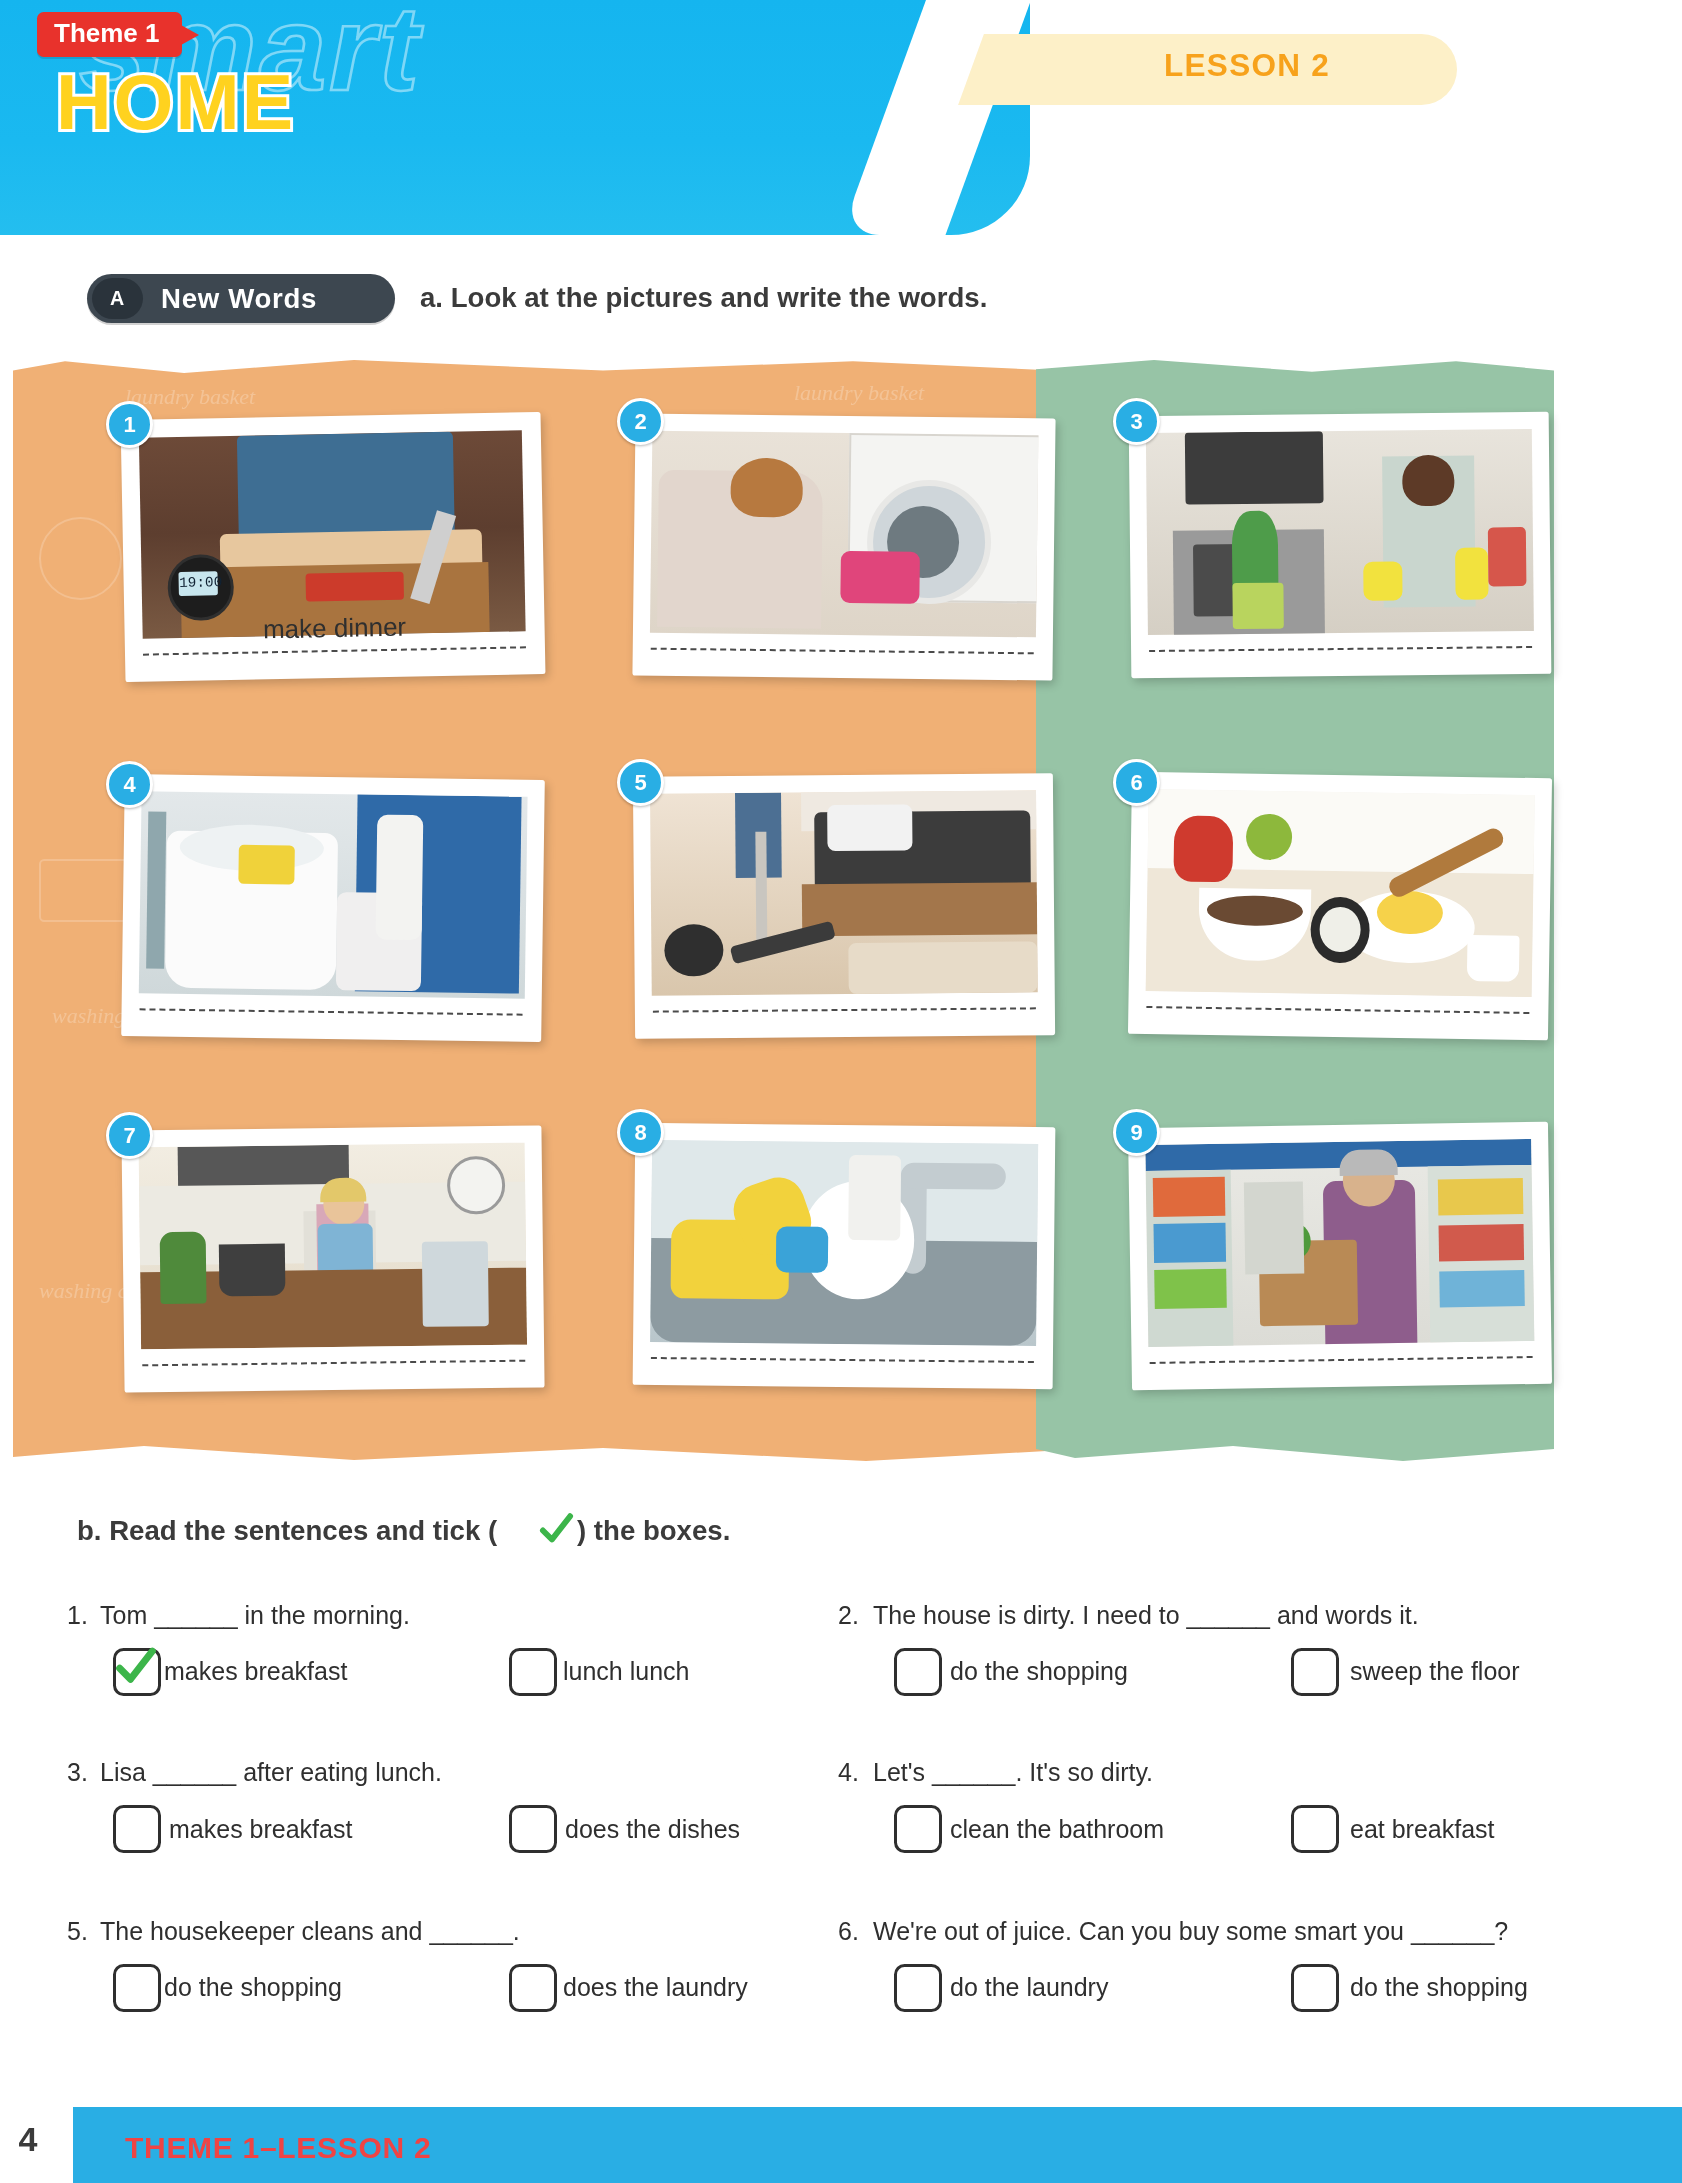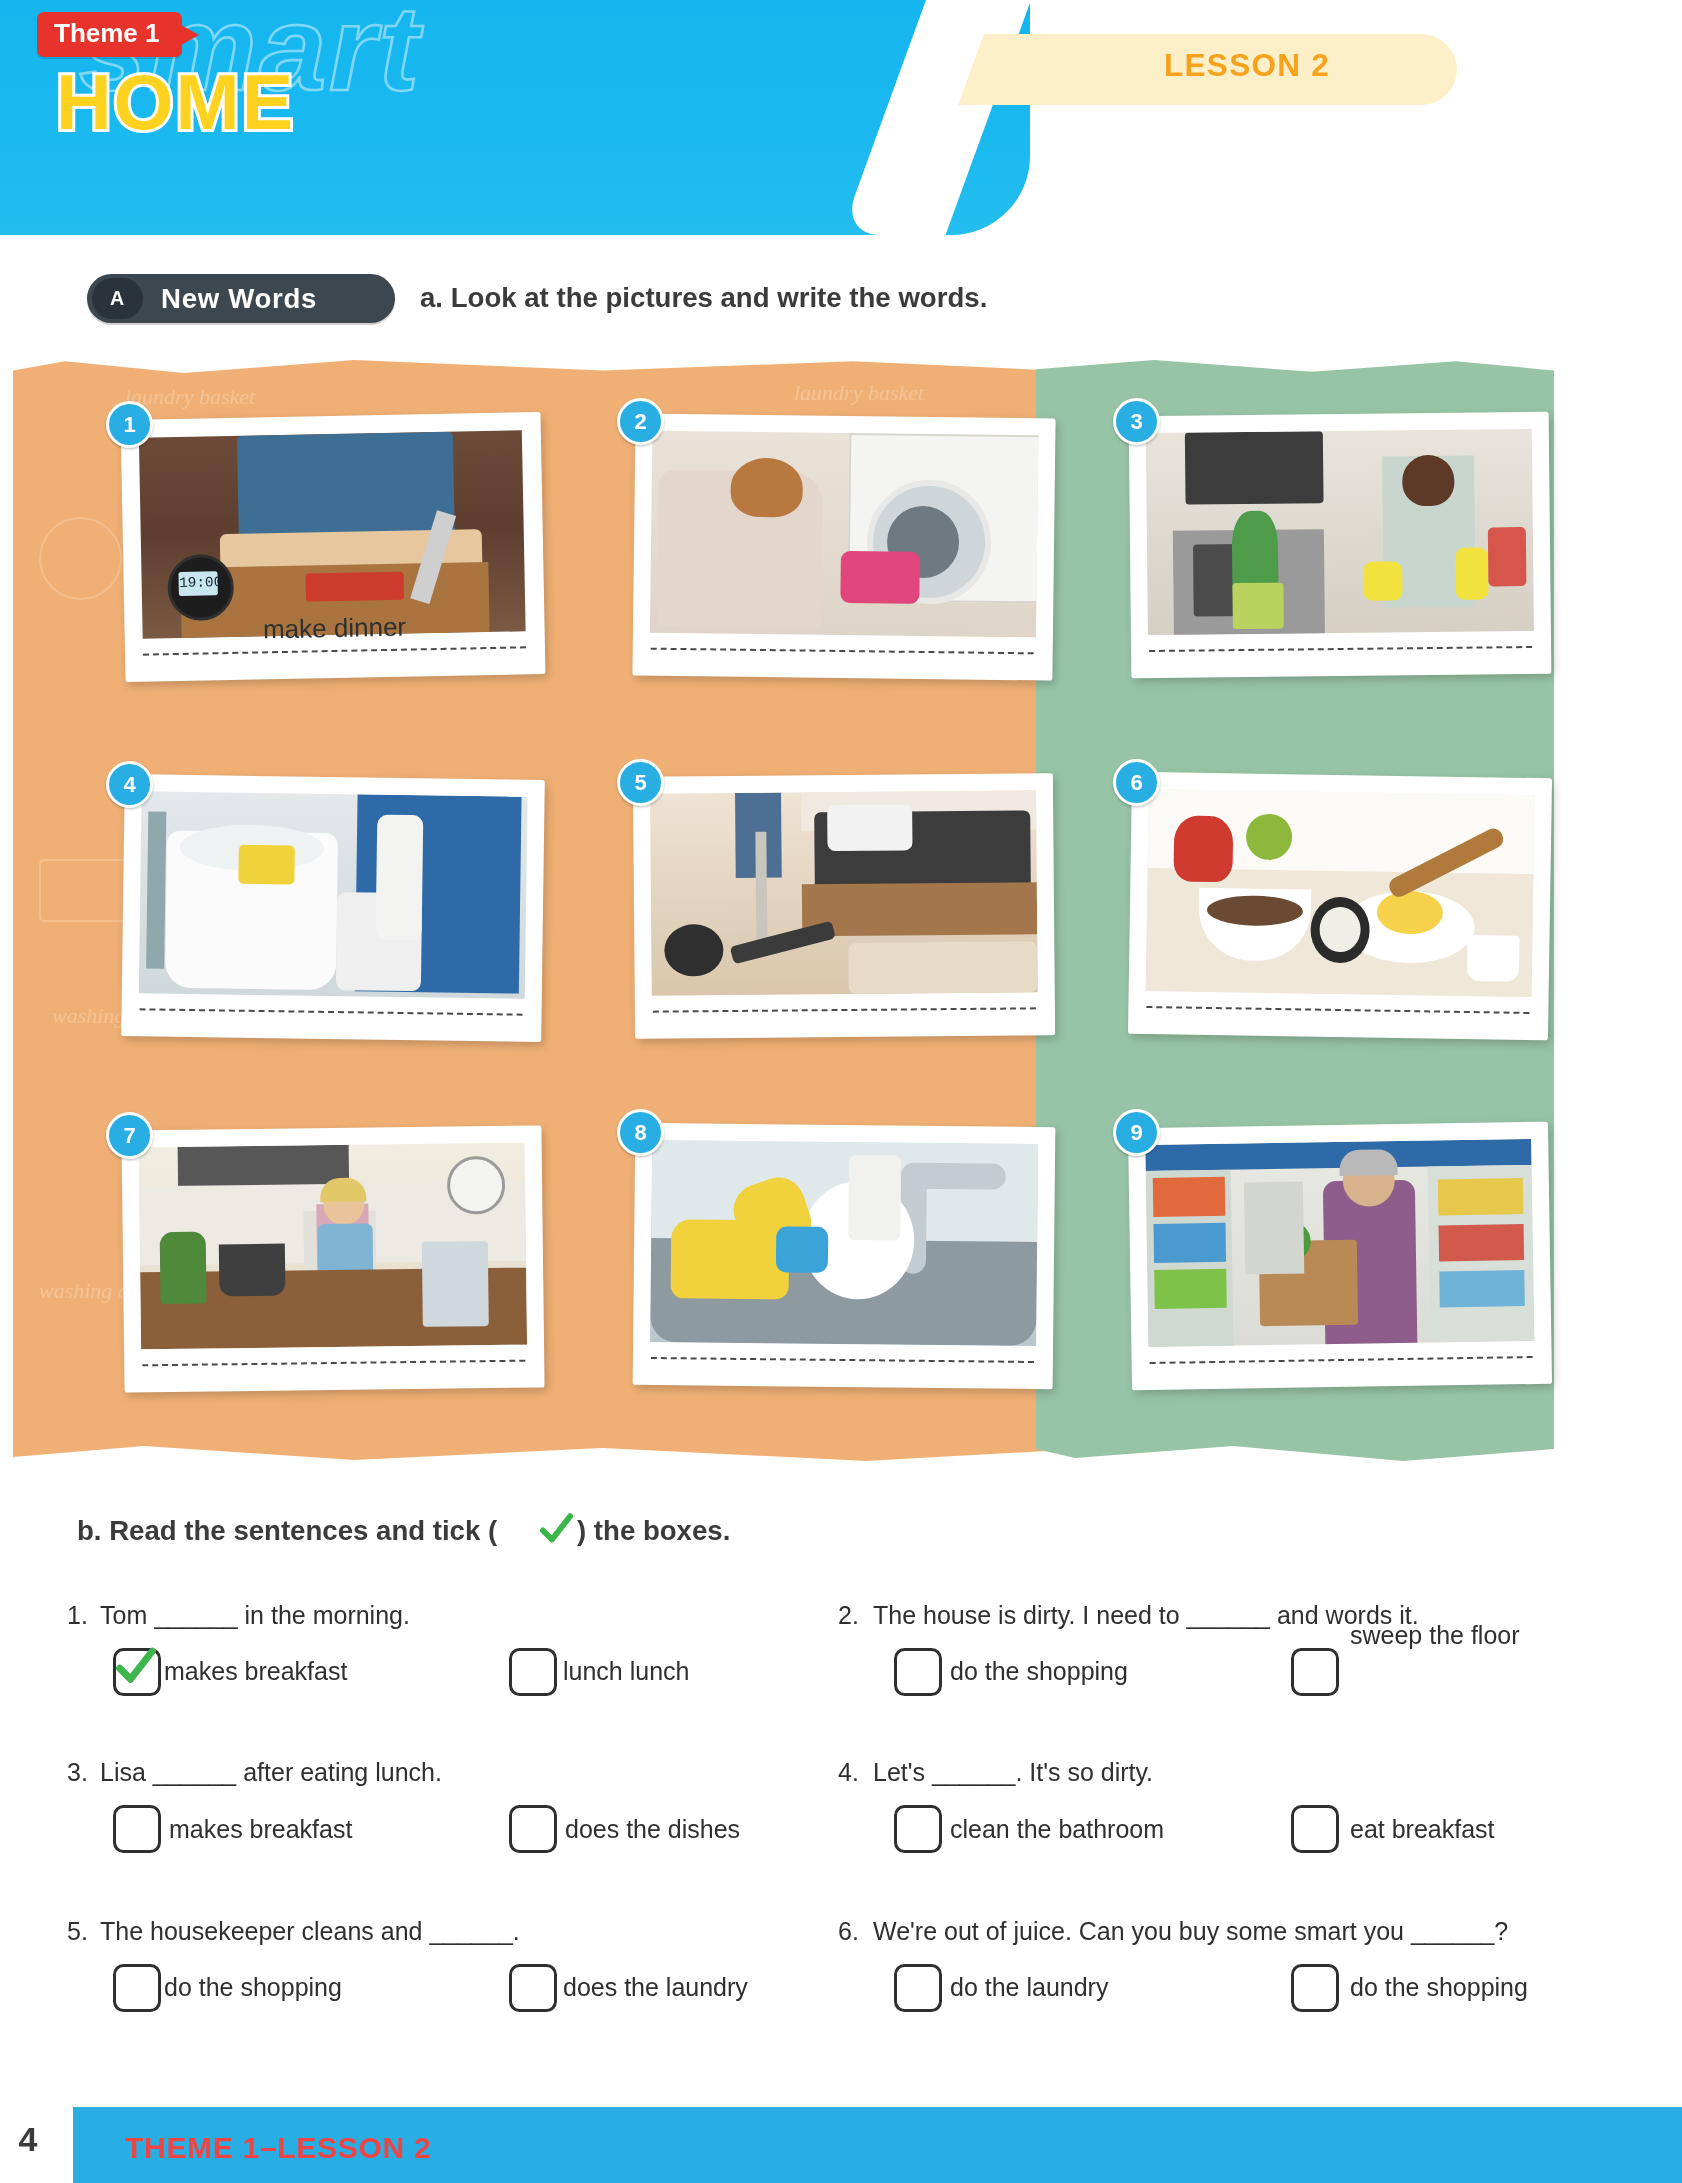--- a/index.html
+++ b/index.html
@@ -514,21 +514,21 @@
 </svg>
 <div class="opt-label" style="top:1657px; left:164px;">makes breakfast</div>
 <div class="checkbox" style="top:1648px; left:509px;"></div>
 <div class="opt-label" style="top:1657px; left:563px;">lunch lunch</div>
 
 <div class="q" style="top:1601px; left:838px;">2.</div>
 <div class="q" style="top:1601px; left:873px;">The house is dirty. I need to ______ and words it.</div>
 <div class="checkbox" style="top:1648px; left:894px;"></div>
 <div class="opt-label" style="top:1657px; left:950px;">do the shopping</div>
 <div class="checkbox" style="top:1648px; left:1291px;"></div>
-<div class="opt-label" style="top:1621px; left:1350px;text-align:center;">sweep the floor</div>
+<div class="opt-label" style="top:1657px; left:1350px;text-align:center;">sweep the floor</div>
 
 <div class="q" style="top:1758px; left:67px;">3.</div>
 <div class="q" style="top:1758px; left:100px;">Lisa ______ after eating lunch.</div>
 <div class="checkbox" style="top:1805px; left:113px;"></div>
 <div class="opt-label" style="top:1815px; left:169px;">makes breakfast</div>
 <div class="checkbox" style="top:1805px; left:509px;"></div>
 <div class="opt-label" style="top:1815px; left:565px;">does the dishes</div>
 
 <div class="q" style="top:1758px; left:838px;">4.</div>
 <div class="q" style="top:1758px; left:873px;">Let's ______. It's so dirty.</div>

